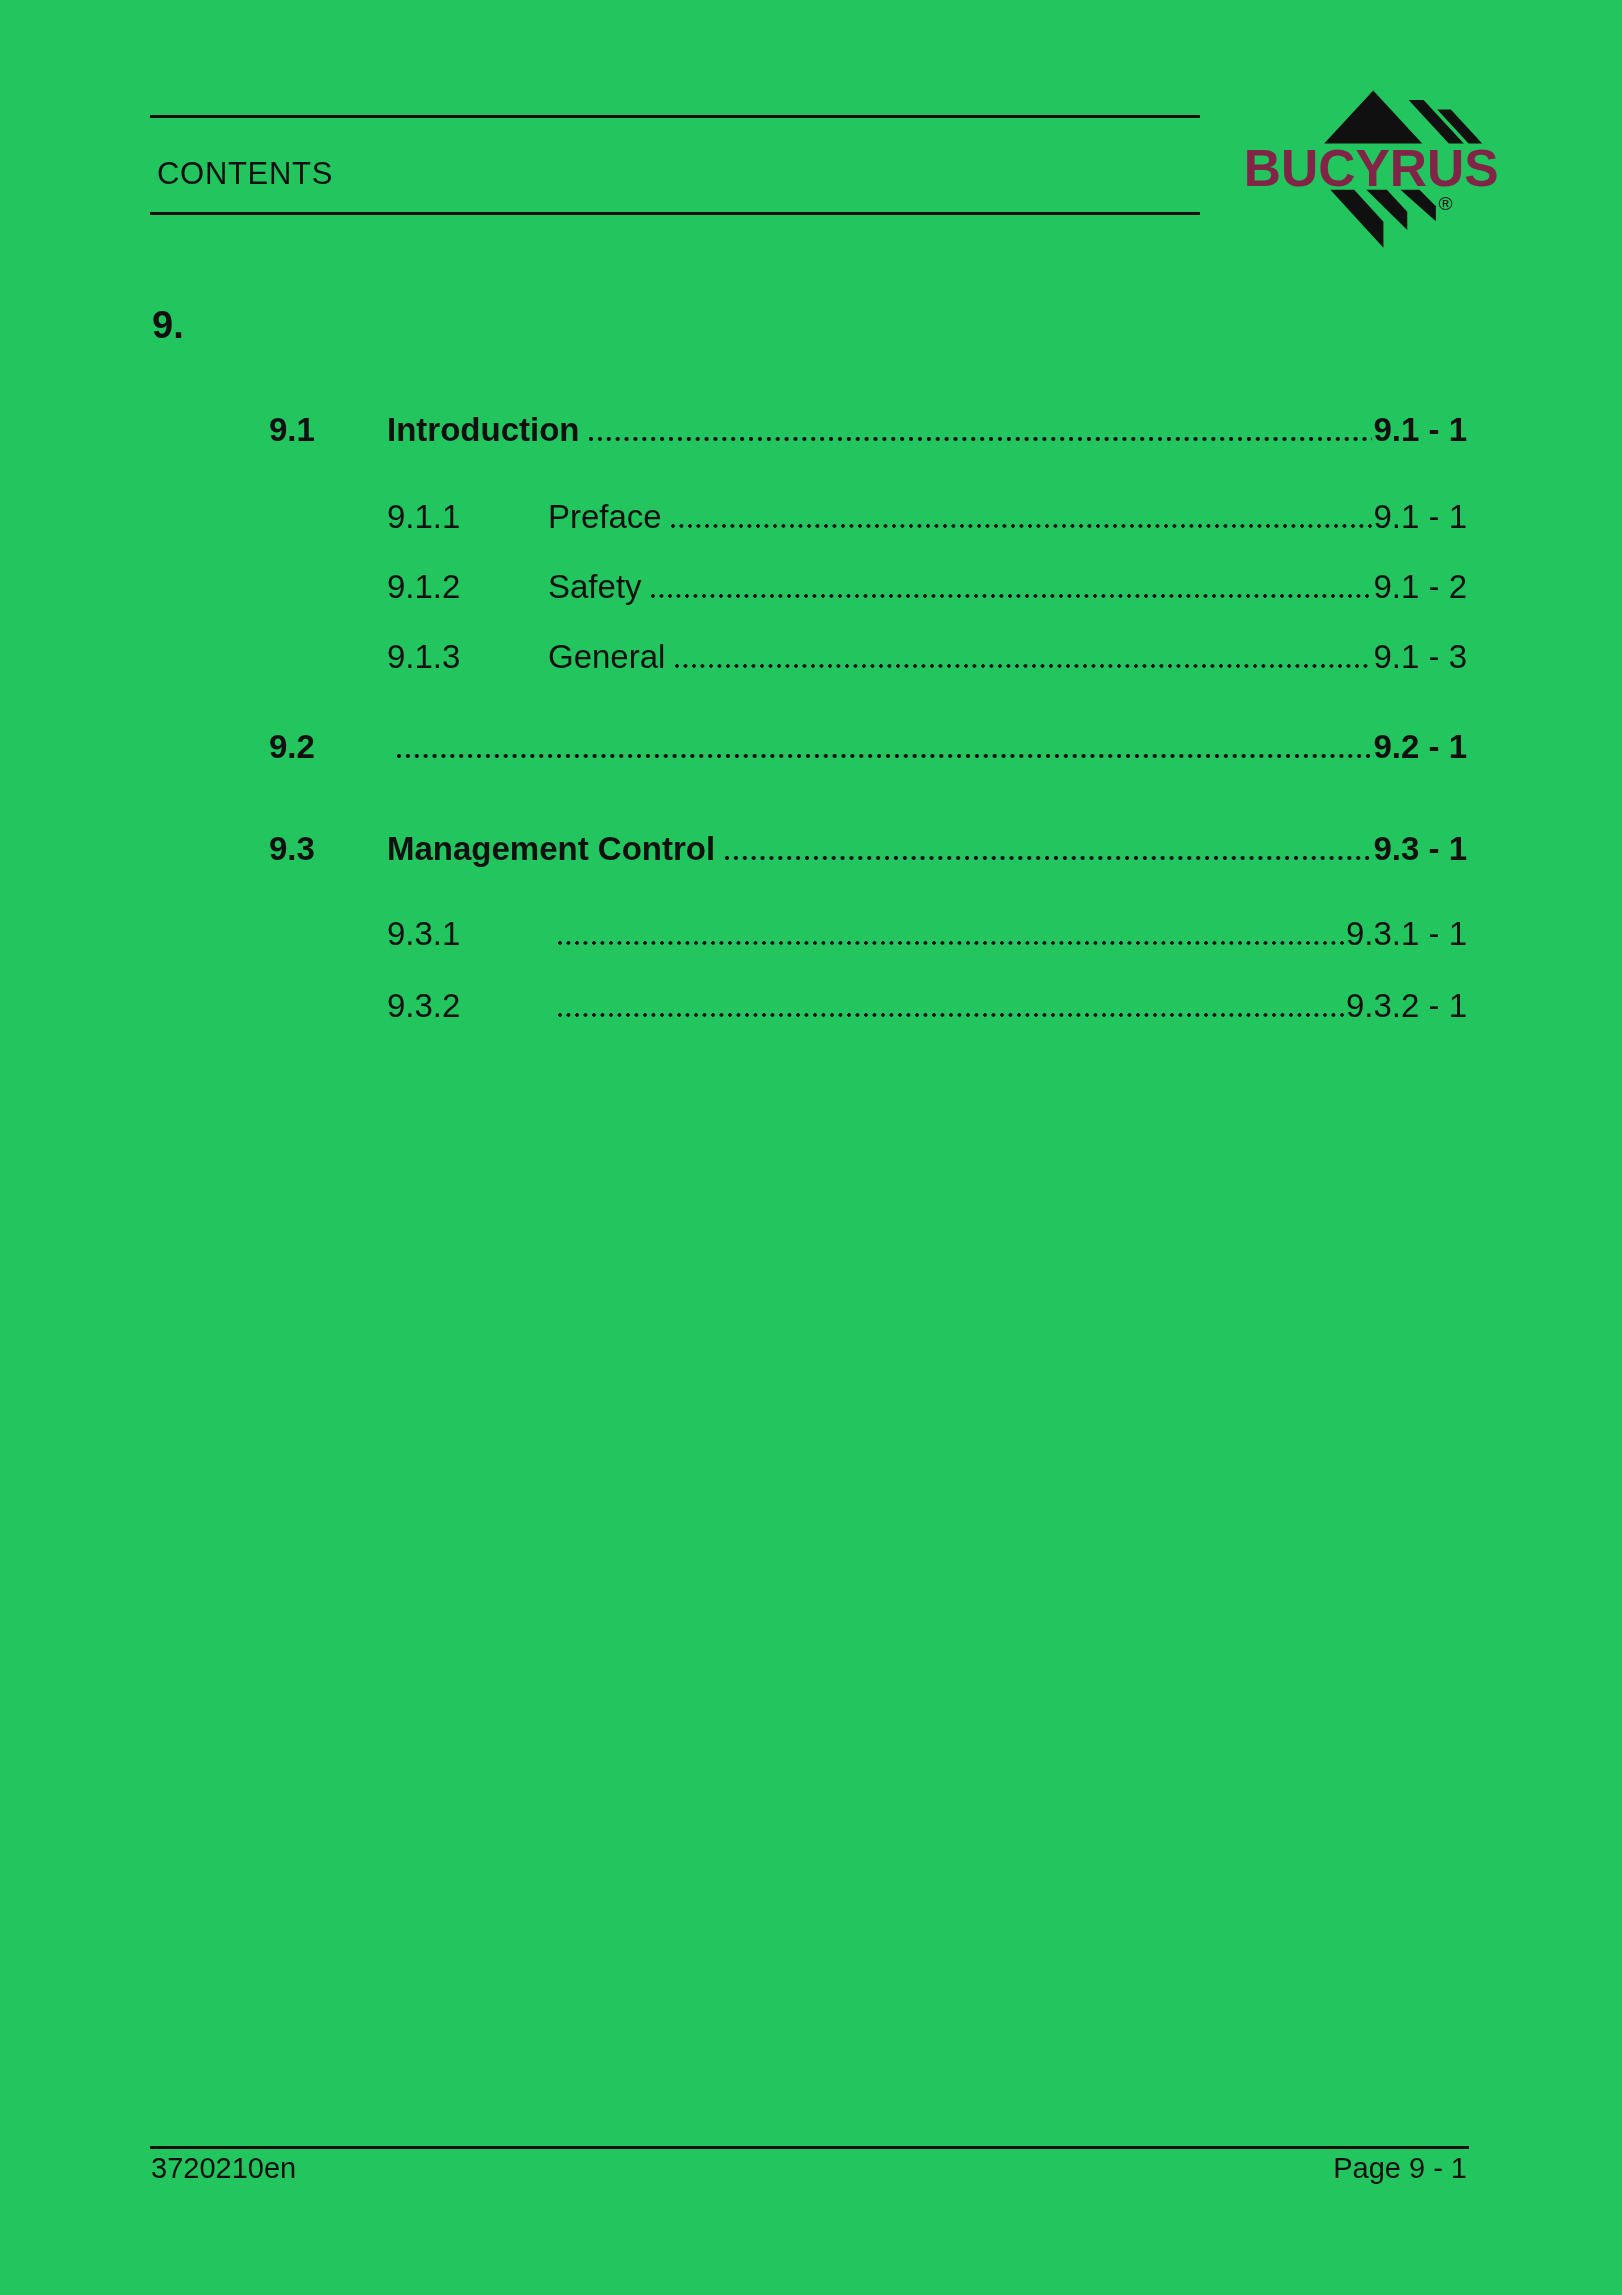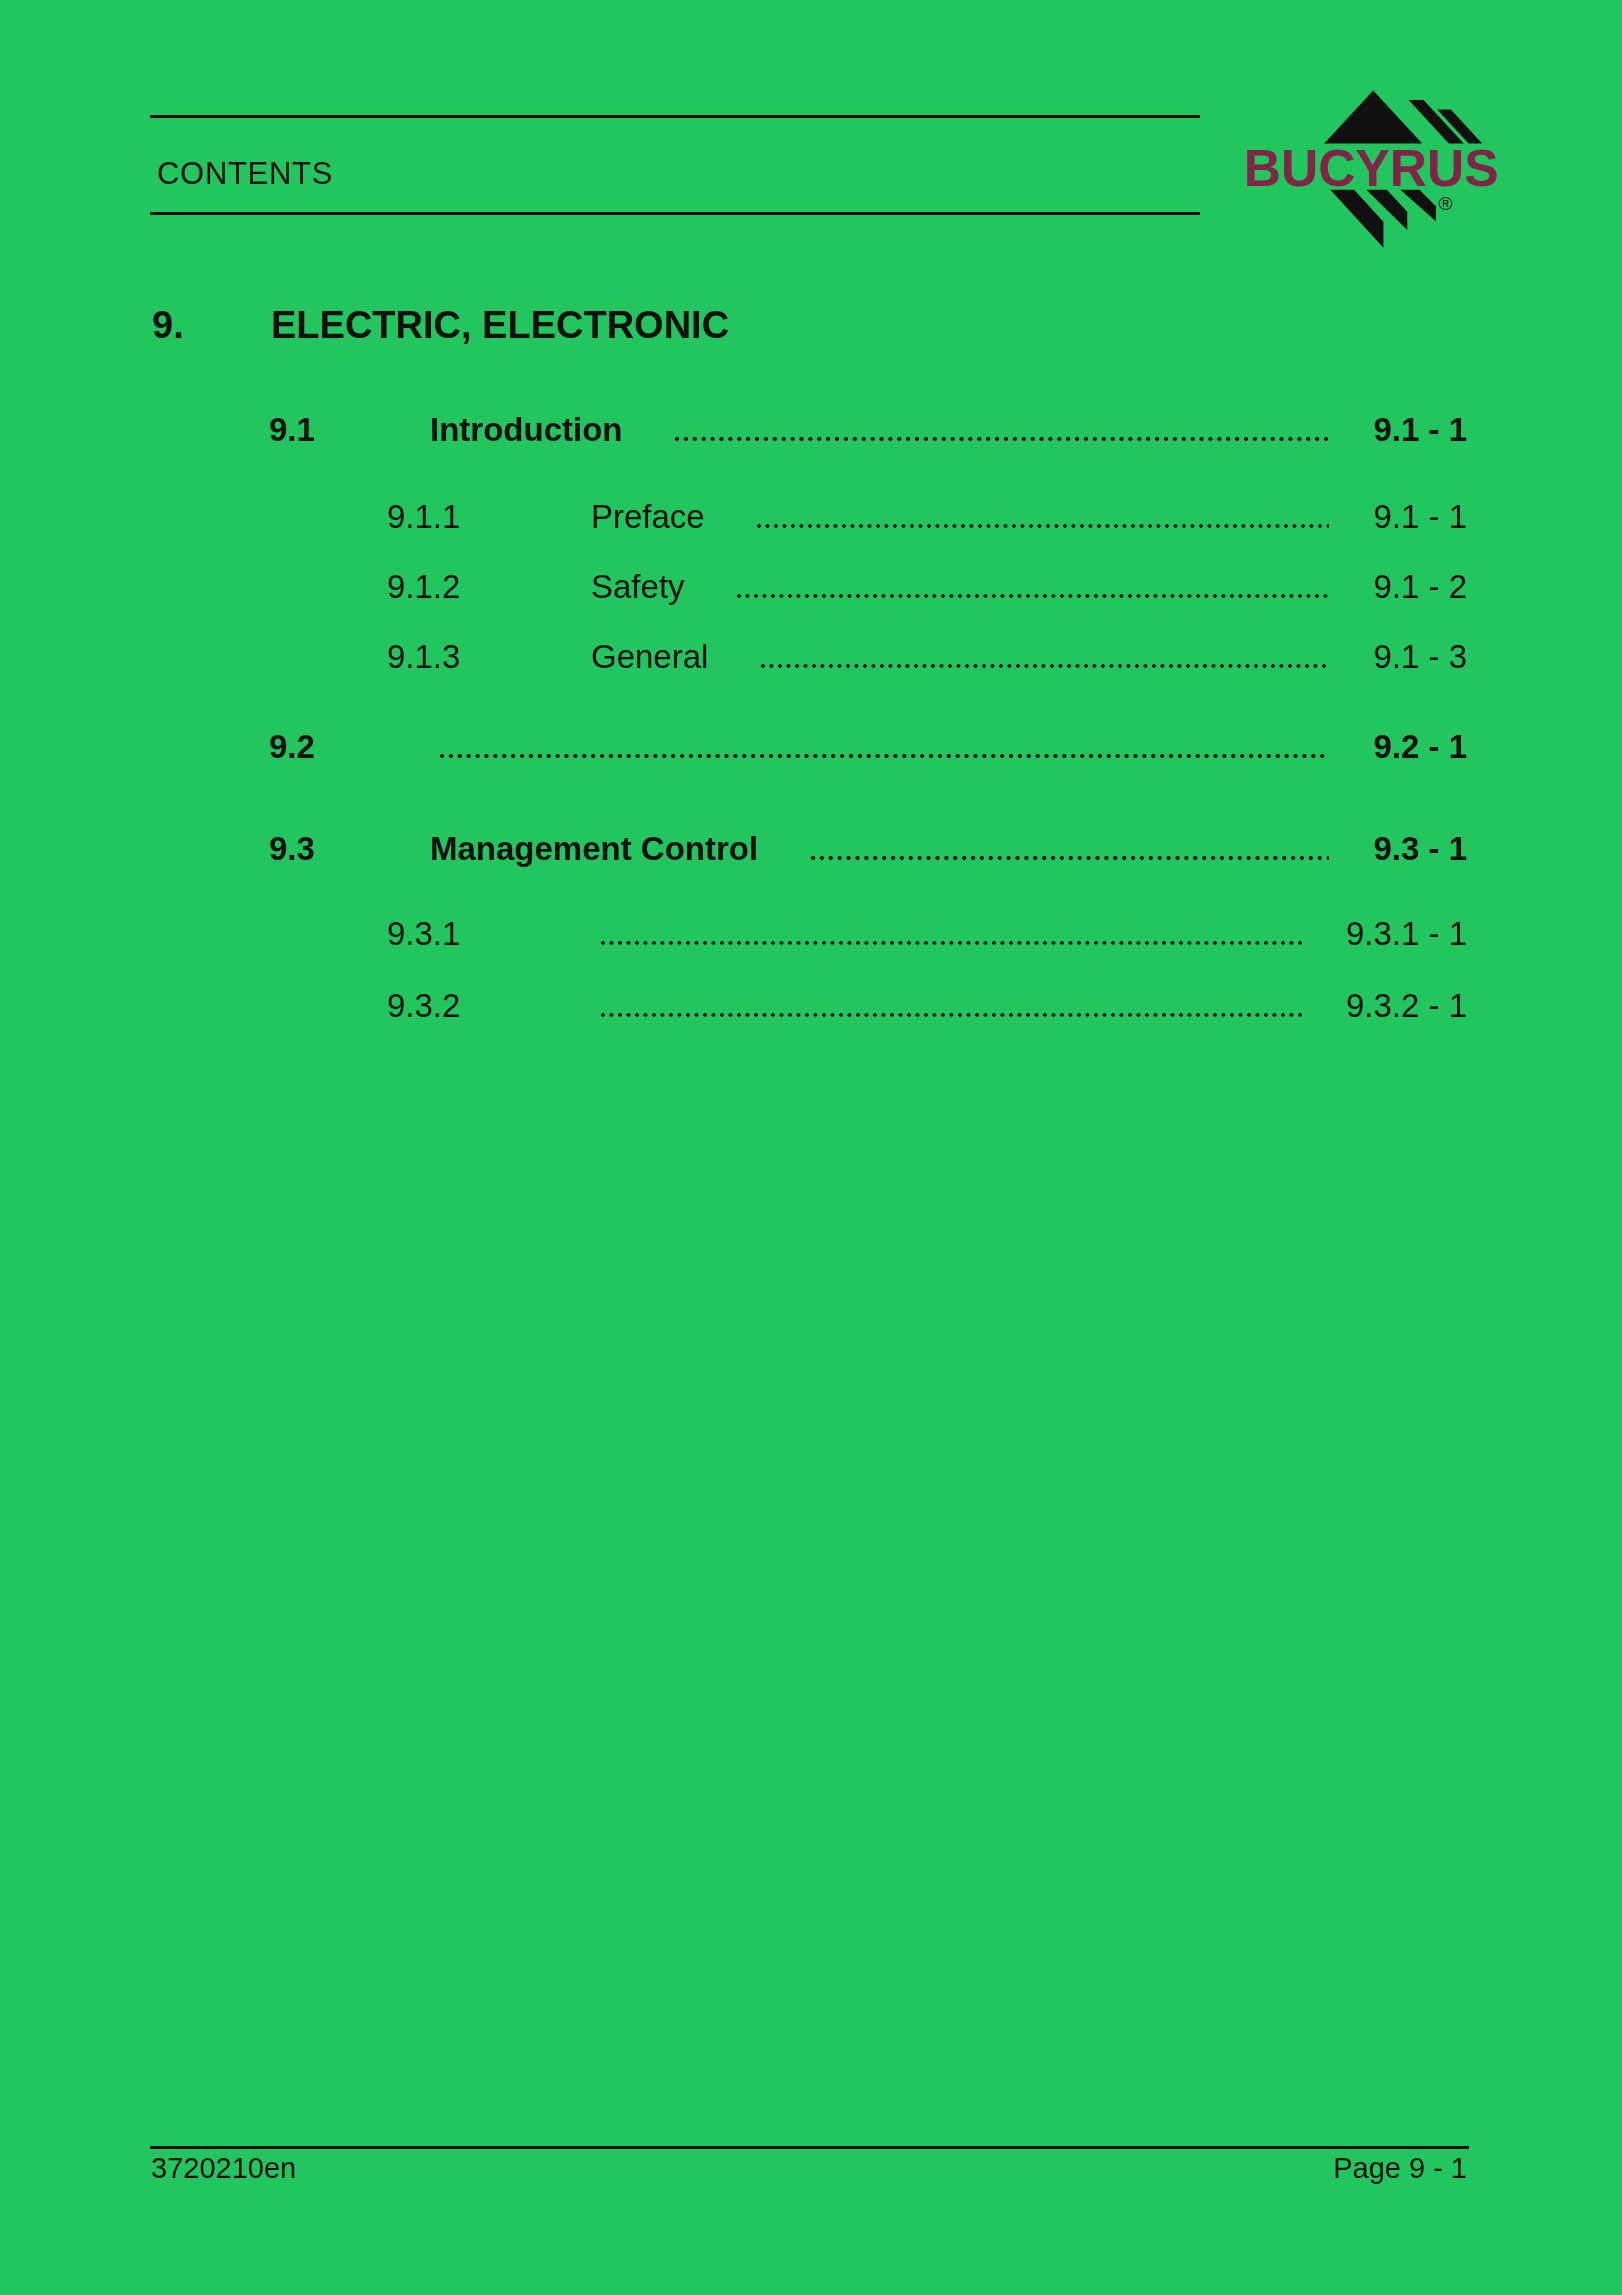--- a/index.html
+++ b/index.html
@@ -34,21 +34,21 @@
   .section-heading{
     position:absolute;left:152px;top:303px;right:155px;
     display:flex;
     font-size:38px;font-weight:bold;line-height:1.2;white-space:nowrap;
   }
   .section-heading .num{flex:0 0 119px;}
 
   .toc-row{
     position:absolute;right:155px;
     display:flex;align-items:flex-start;
-    font-size:33px;line-height:1.2;white-space:nowrap;gap:43px;
+    font-size:33px;line-height:1.2;white-space:nowrap;
   }
   .toc-row.l1{left:269px;font-weight:bold;}
   .toc-row.l2{left:387px;font-weight:normal;}
   .toc-row.l1 .num{flex:0 0 118px;}
   .toc-row.l2 .num{flex:0 0 161px;}
   .toc-row .label{flex:0 0 auto;}
   .toc-row .leader{
     flex:1 1 auto;height:4.1px;align-self:flex-end;
     margin:0 1.4px 8.2px 9.5px;
     background-image:radial-gradient(circle at 2px 2px,#101010 1.6px,transparent 2.1px);
@@ -84,21 +84,20 @@
     <g fill="#101010">
       <polygon points="137,148 172,148 215,195 215,233"></polygon>
       <polygon points="190,148 220,148 250,180 250,207"></polygon>
       <polygon points="240,148 268,148 292,172 292,194"></polygon>
     </g>
     <text class="regmark" x="296" y="178" fill="#101010">®</text>
   </svg>
 
   <div class="section-heading">
     <span class="num">9.</span>
-    <span class="title">ELECTRIC, ELECTRONIC</span>
   </div>
 
   <div>
 
     <div class="toc-row l1" style="top:410px">
       <span class="num">9.1</span>
       <span class="label">Introduction</span>
       <span class="leader"></span>
       <span class="page-ref">9.1 - 1</span>
     </div>

